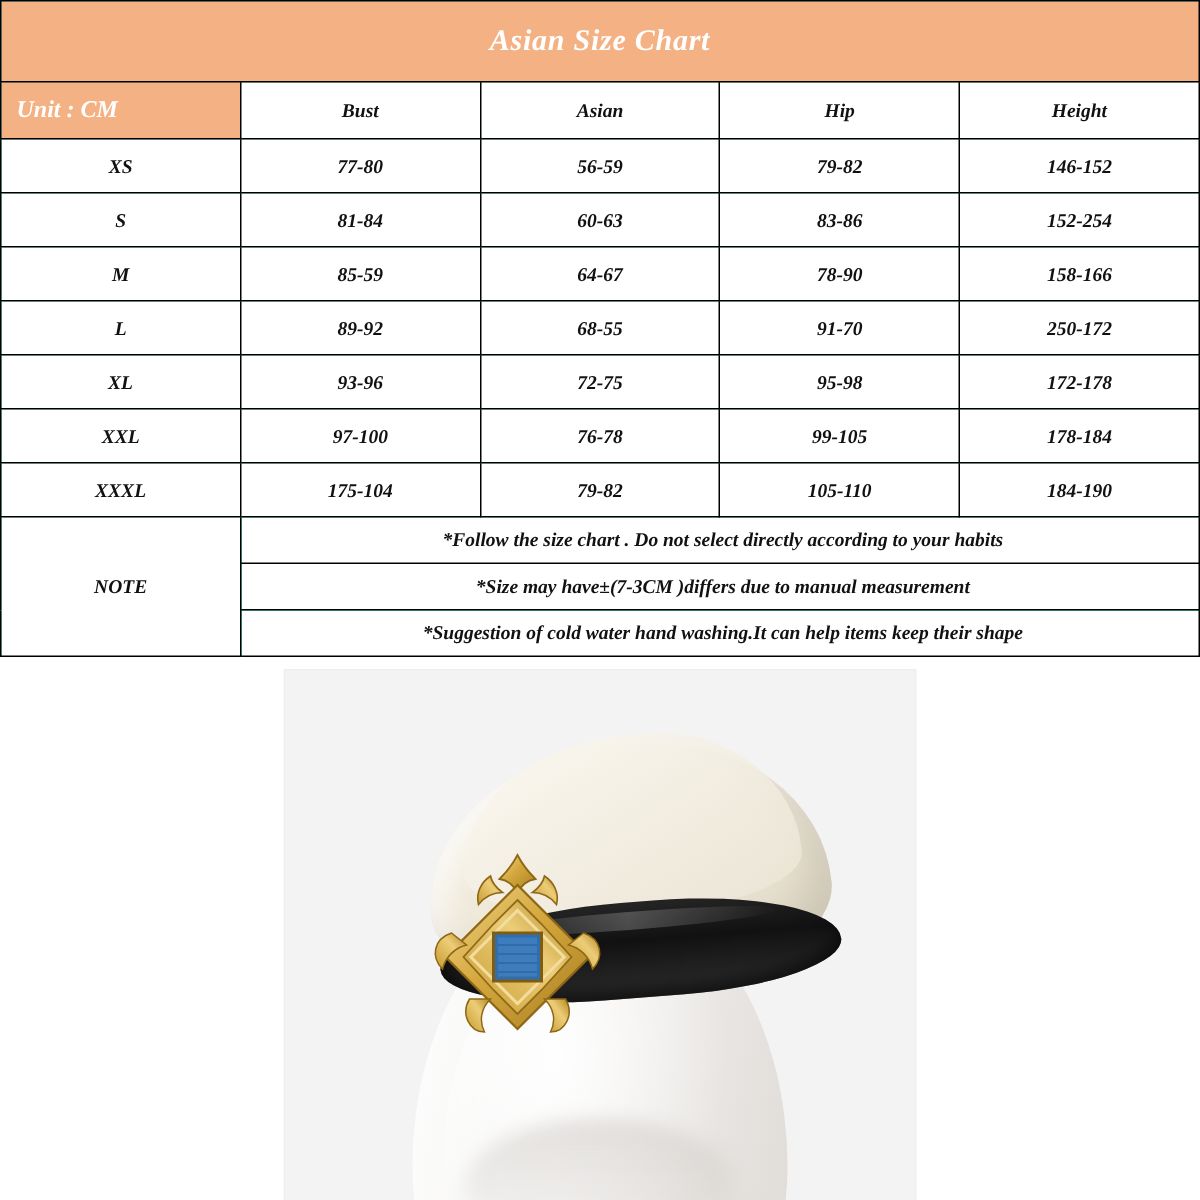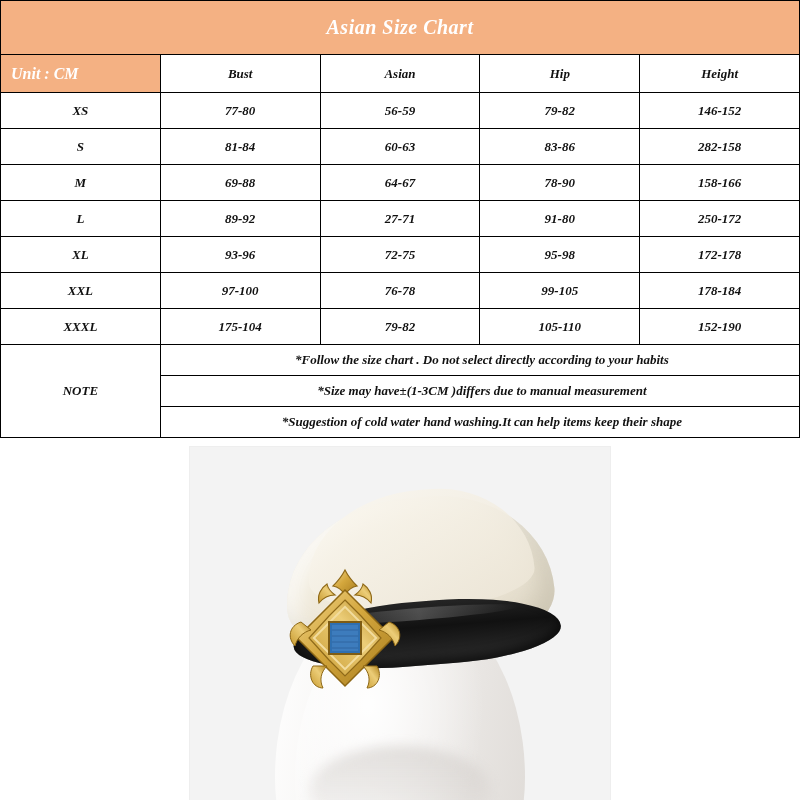--- a/index.html
+++ b/index.html
@@ -218,34 +218,34 @@
           <td>77-80</td>
           <td>56-59</td>
           <td>79-82</td>
           <td>146-152</td>
         </tr>
         <tr>
           <td>S</td>
           <td>81-84</td>
           <td>60-63</td>
           <td>83-86</td>
-          <td>282-158</td>
+          <td>152-254</td>
         </tr>
         <tr>
           <td>M</td>
-          <td>69-88</td>
+          <td>85-59</td>
           <td>64-67</td>
           <td>78-90</td>
           <td>158-166</td>
         </tr>
         <tr>
           <td>L</td>
           <td>89-92</td>
-          <td>27-71</td>
-          <td>91-80</td>
+          <td>68-55</td>
+          <td>91-70</td>
           <td>250-172</td>
         </tr>
         <tr>
           <td>XL</td>
           <td>93-96</td>
           <td>72-75</td>
           <td>95-98</td>
           <td>172-178</td>
         </tr>
         <tr>
@@ -253,29 +253,29 @@
           <td>97-100</td>
           <td>76-78</td>
           <td>99-105</td>
           <td>178-184</td>
         </tr>
         <tr>
           <td>XXXL</td>
           <td>175-104</td>
           <td>79-82</td>
           <td>105-110</td>
-          <td>152-190</td>
+          <td>184-190</td>
         </tr>
 
         <tr>
           <td class="note-label" rowspan="3">NOTE</td>
           <td class="note-text" colspan="4">*Follow the size chart . Do not select directly according to your habits</td>
         </tr>
         <tr>
-          <td class="note-text" colspan="4">*Size may have±(1-3CM )differs due to manual measurement</td>
+          <td class="note-text" colspan="4">*Size may have±(7-3CM )differs due to manual measurement</td>
         </tr>
         <tr>
           <td class="note-text" colspan="4">*Suggestion of cold water hand washing.It can help items keep their shape</td>
         </tr>
       </tbody>
     </table>
   </div>
 
   <div class="photo-area">
     <div class="photo">

